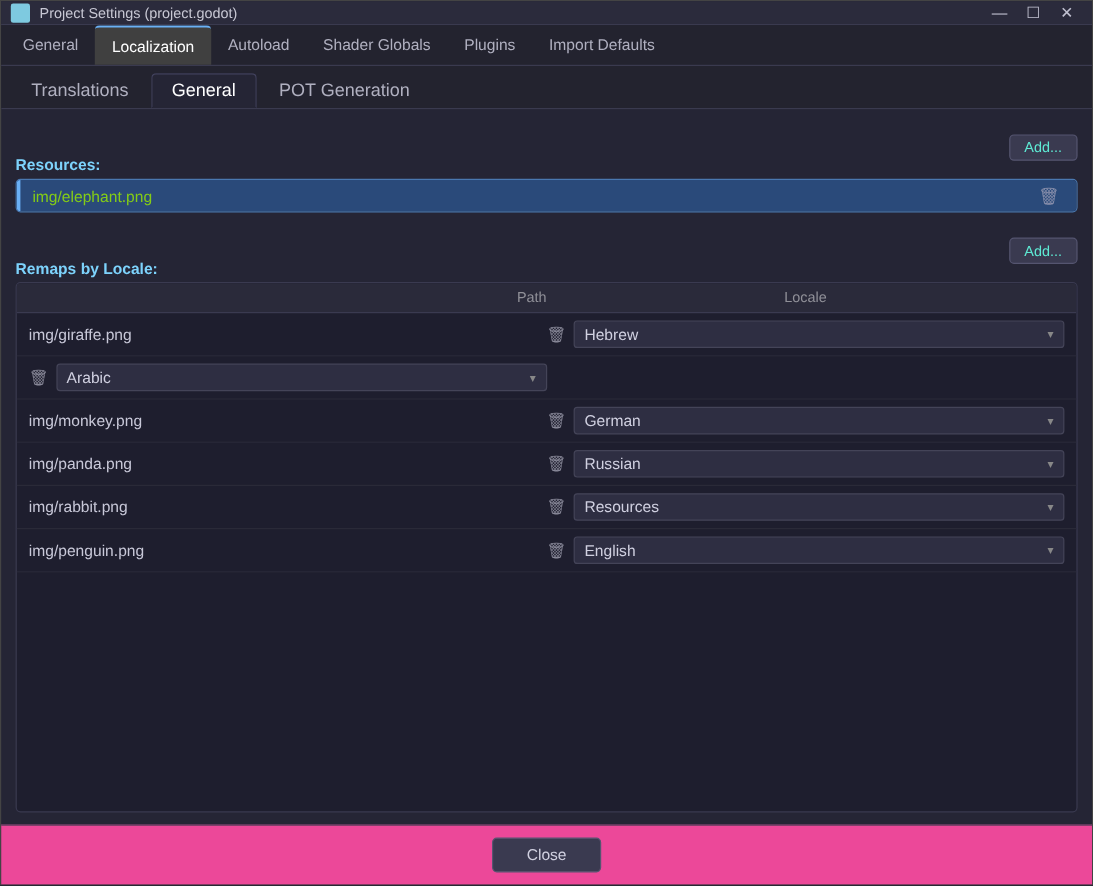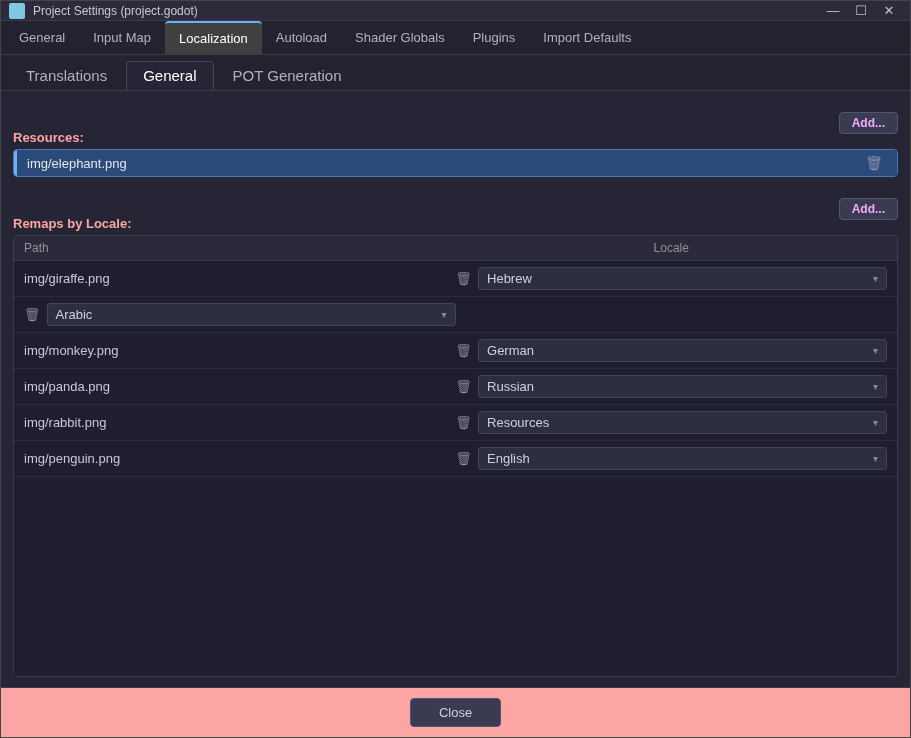--- a/index.html
+++ b/index.html
@@ -130,32 +130,31 @@
 
     .section-header {
       display: flex;
       align-items: center;
       justify-content: space-between;
       margin-bottom: 4px;
     }
     .section-label {
       font-size: 13px;
       font-weight: 600;
-      color: #fca5a5;
+      color: #7dd3fc;
       margin-top: 29px;
     }
     .add-btn {
       background: #3a3a50;
       border: 1px solid #555570;
-      color: #f0abfc;
+      color: #5eead4;
       padding: 3px 12px;
       border-radius: 4px;
       cursor: pointer;
       font-size: 12px;
-      font-weight: bold;
     }
 
     .resources-box {
       border: 1px solid #4a78b0;
       background: #1e1e2e;
       border-radius: 4px;
       flex: 0 0 230px;
       overflow-y: auto;
     }
     .resource-row {
@@ -164,21 +163,21 @@
       justify-content: space-between;
       padding: 5px 10px;
       font-size: 13px;
       color: #e0e0f0;
     }
     .resource-row.selected {
       background: #2a4a7a;
       border-left: 3px solid #6ab0f5;
     }
     .resource-row.selected .resource-path {
-      color: #e5e5e5;
+      color: #84cc16;
     }
     .trash-btn {
       background: transparent;
       border: none;
       color: #a0a0b8;
       cursor: pointer;
       font-size: 14px;
       padding: 0 4px;
       opacity: 0.8;
     }
@@ -198,21 +197,21 @@
     }
     .table-header {
       display: grid;
       grid-template-columns: 1fr 1fr;
       background: #2a2a3a;
       border-bottom: 1px solid #3a3a50;
       padding: 5px 10px;
       font-size: 12px;
       color: #909098;
     }
-    .table-header .col-path { text-align: left; }
+    .table-header .col-path { text-align: right; }
     .table-header .col-locale { text-align: center; }
     .table-row-item {
       display: grid;
       grid-template-columns: 1fr 1fr;
       padding: 6px 10px;
       border-bottom: 1px solid #2a2a38;
       align-items: center;
     }
     .row-path {
       font-size: 13px;
@@ -240,21 +239,21 @@
       cursor: pointer;
       font-size: 13px;
       color: #d0d0e0;
     }
     .chevron { font-size: 10px; color: #888; }
 
     .footer {
       padding: 10px;
       display: flex;
       justify-content: center;
-      background: #fca5a5;
+      background: #ec4899;
       border-top: 1px solid #3a3a4f;
       flex-shrink: 0;
     }
     .close-btn {
       background: #3a3a50;
       border: 1px solid #555570;
       color: #d0d0e0;
       padding: 6px 28px;
       border-radius: 4px;
       cursor: pointer;
@@ -276,21 +275,20 @@
     <span class="titlebar-title">Project Settings (project.godot)</span>
     <div class="titlebar-controls">
       <button class="titlebar-btn">—</button>
       <button class="titlebar-btn">☐</button>
       <button class="titlebar-btn close">✕</button>
     </div>
   </div>
 
   <div class="menu-bar">
     <div class="menu-tab">General</div>
-    <div class="menu-tab">Input Map</div>
     <div class="menu-tab active">Localization</div>
     <div class="menu-tab">Autoload</div>
     <div class="menu-tab">Shader Globals</div>
     <div class="menu-tab">Plugins</div>
     <div class="menu-tab">Import Defaults</div>
   </div>
 
   <div class="content">
 
     <div class="sub-tabs">

